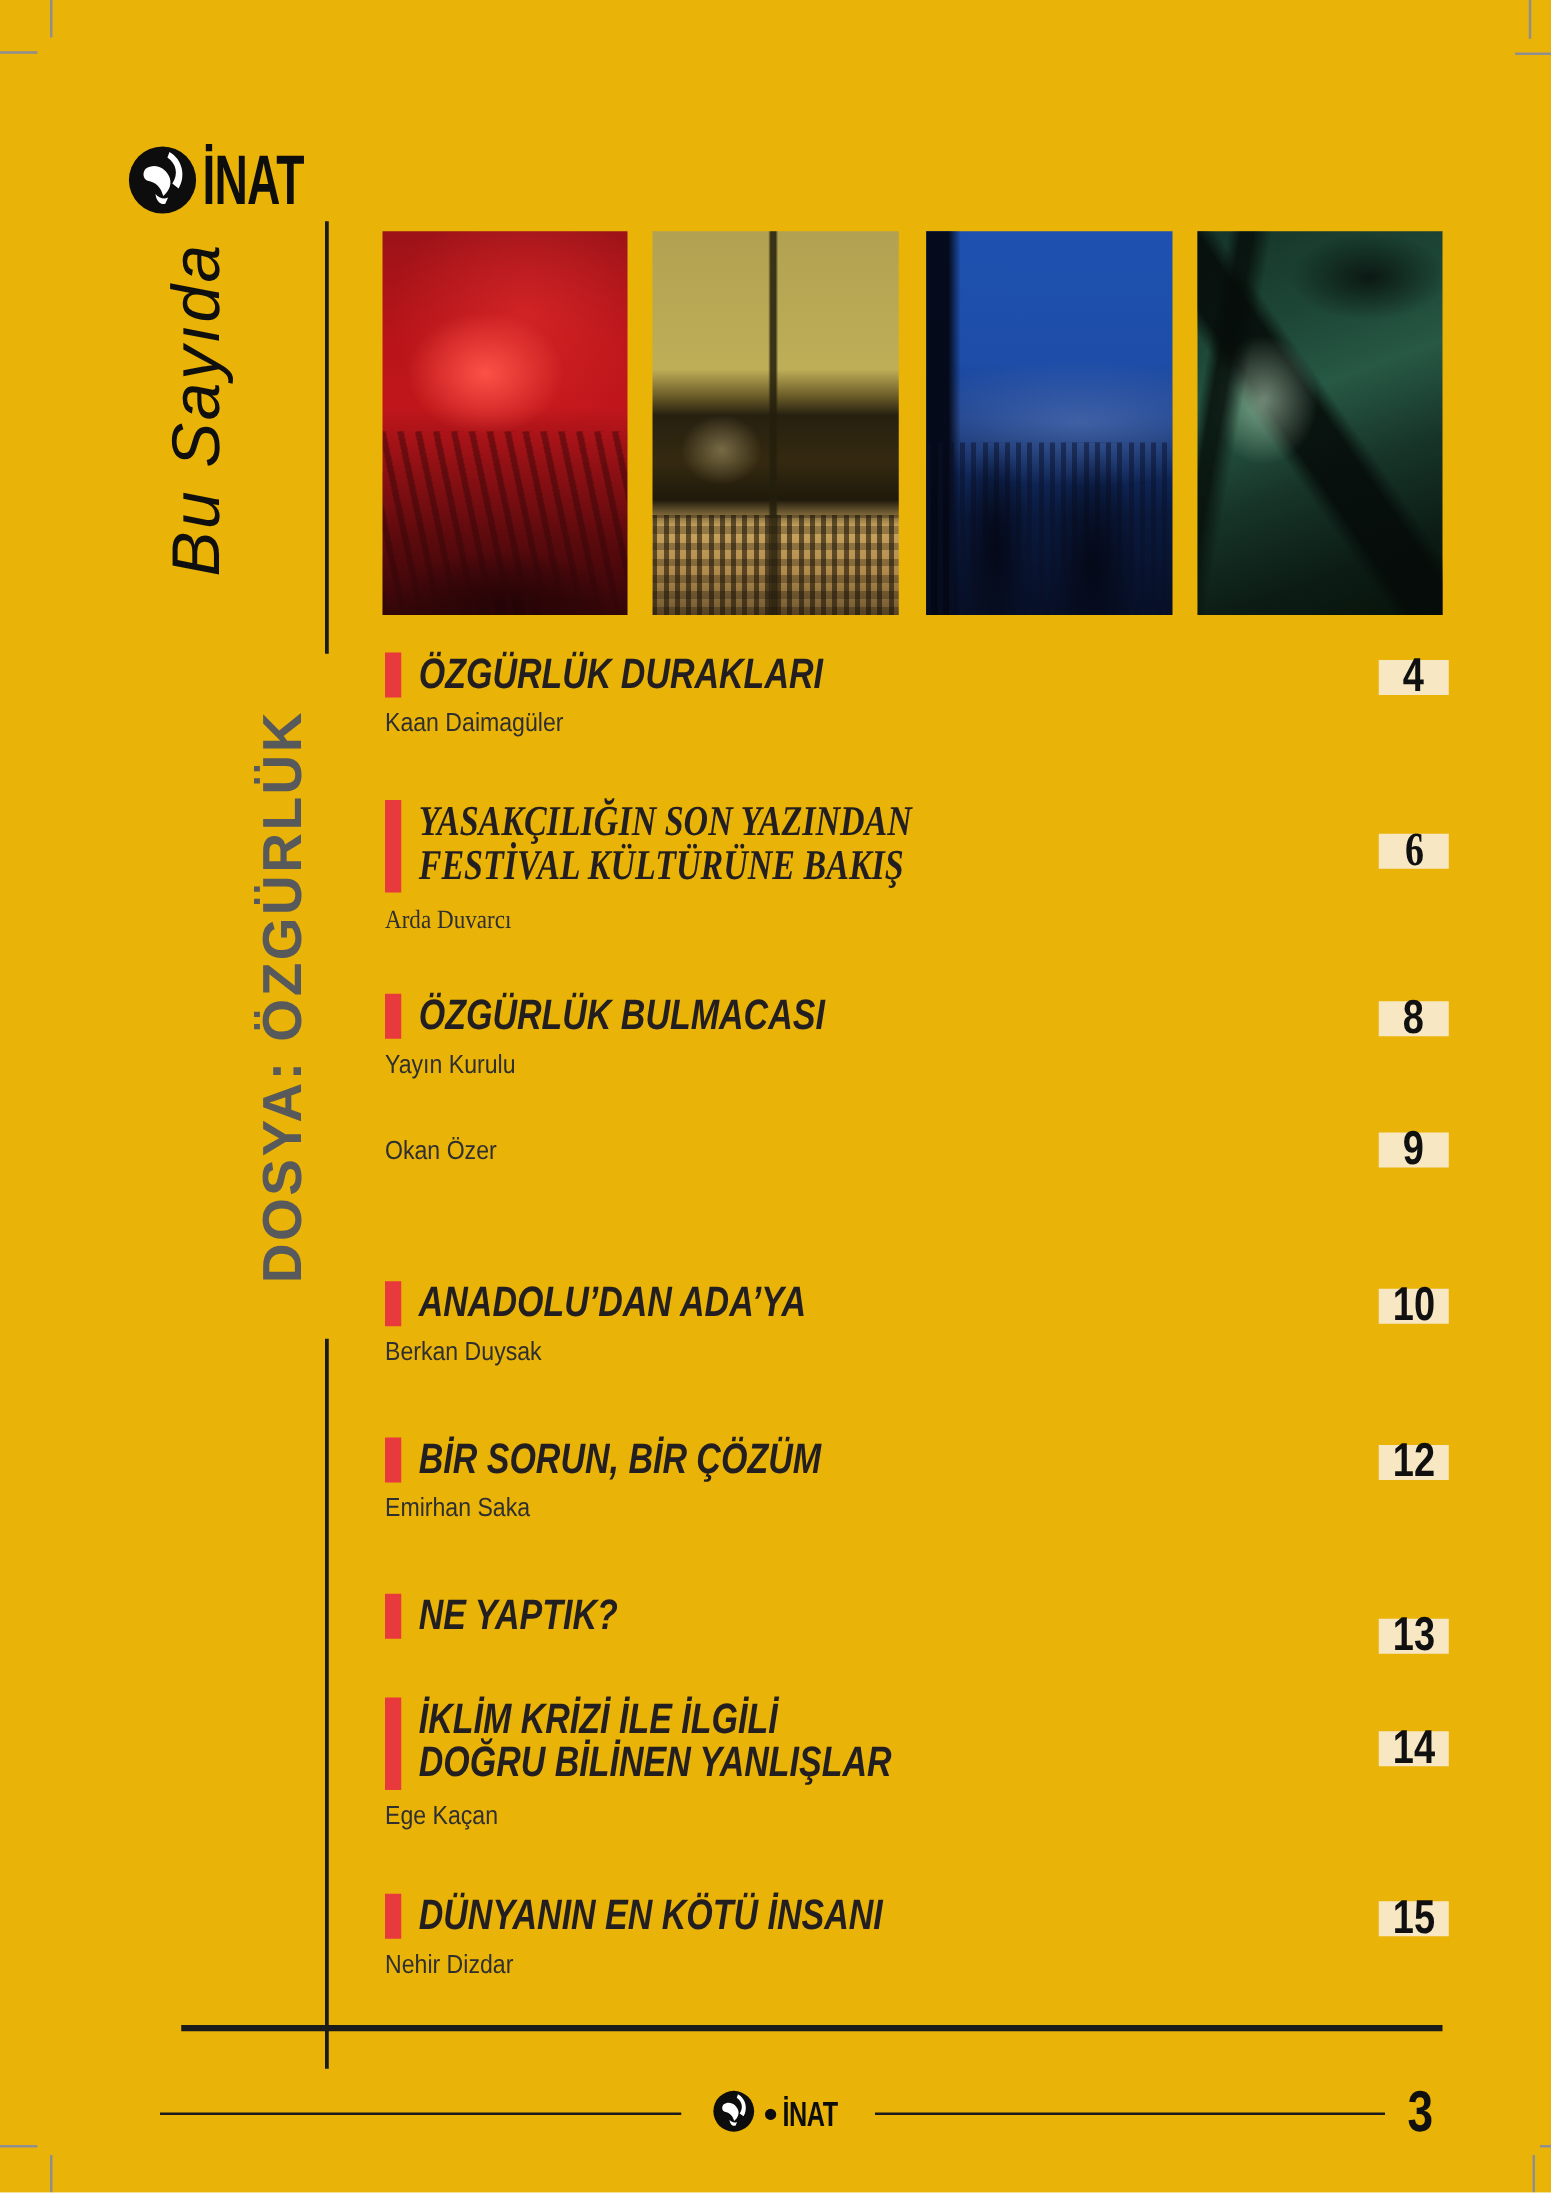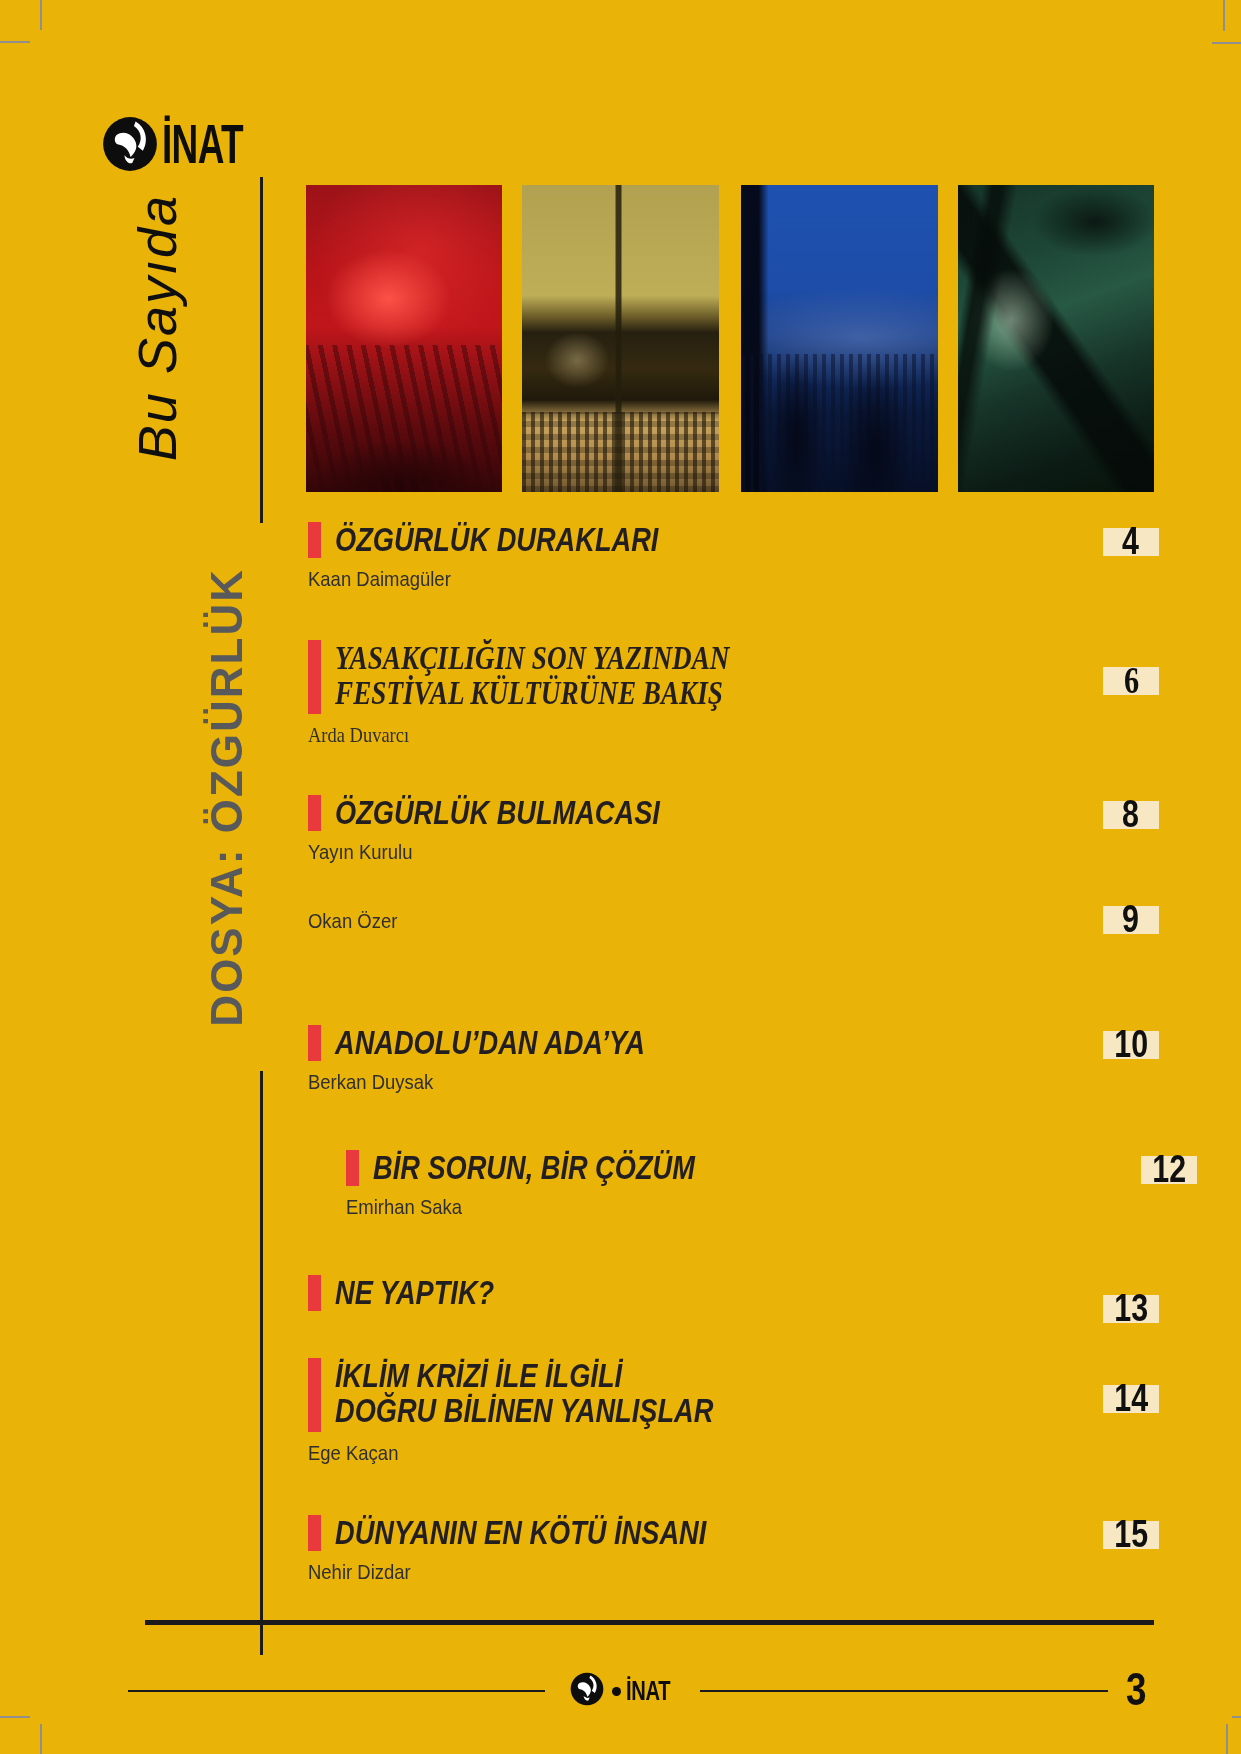--- a/index.html
+++ b/index.html
@@ -176,21 +176,21 @@
       <div class="toc-item" style="top: 1025px;">
         <div class="titlerow">
           <span class="bar s"></span>
           <div>
             <span class="t">ANADOLU’DAN ADA’YA</span>
           </div>
         </div>
         <div class="author">Berkan Duysak</div>
         <div class="badge" style="top: 6px;"><b>10</b></div>
       </div>
-      <div class="toc-item" style="top: 1150px; margin-left: 38px;">
+      <div class="toc-item" style="top: 1150px;">
         <div class="titlerow">
           <span class="bar s"></span>
           <div>
             <span class="t">BİR SORUN, BİR ÇÖZÜM</span>
           </div>
         </div>
         <div class="author">Emirhan Saka</div>
         <div class="badge" style="top: 6px;"><b>12</b></div>
       </div>
       <div class="toc-item" style="top: 1275px;">

